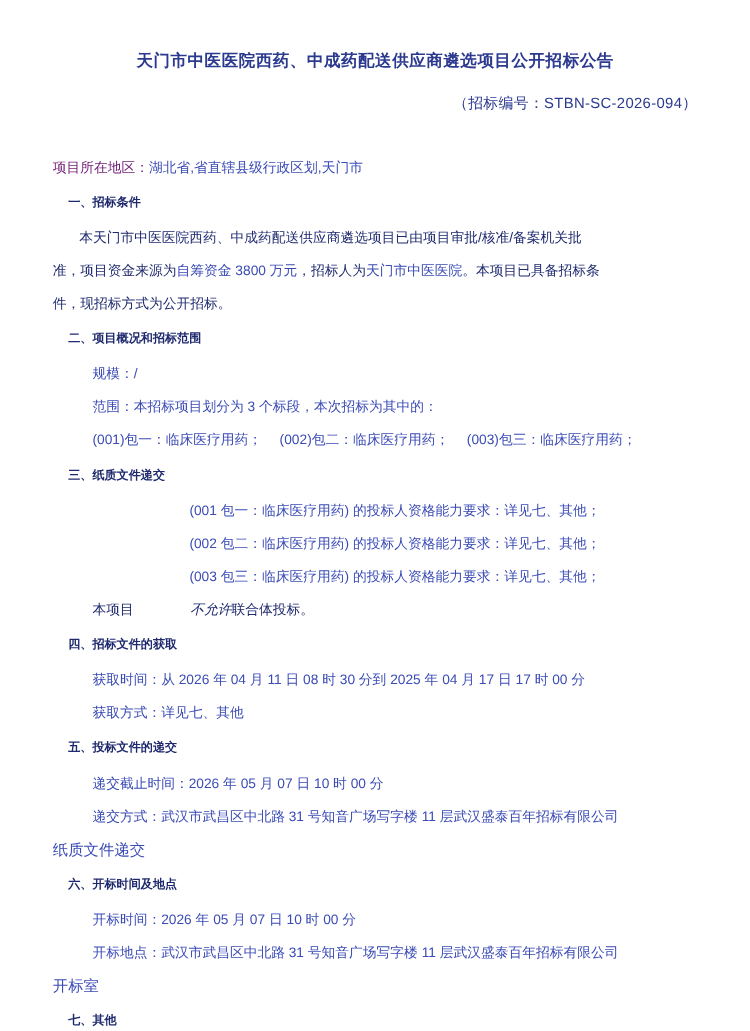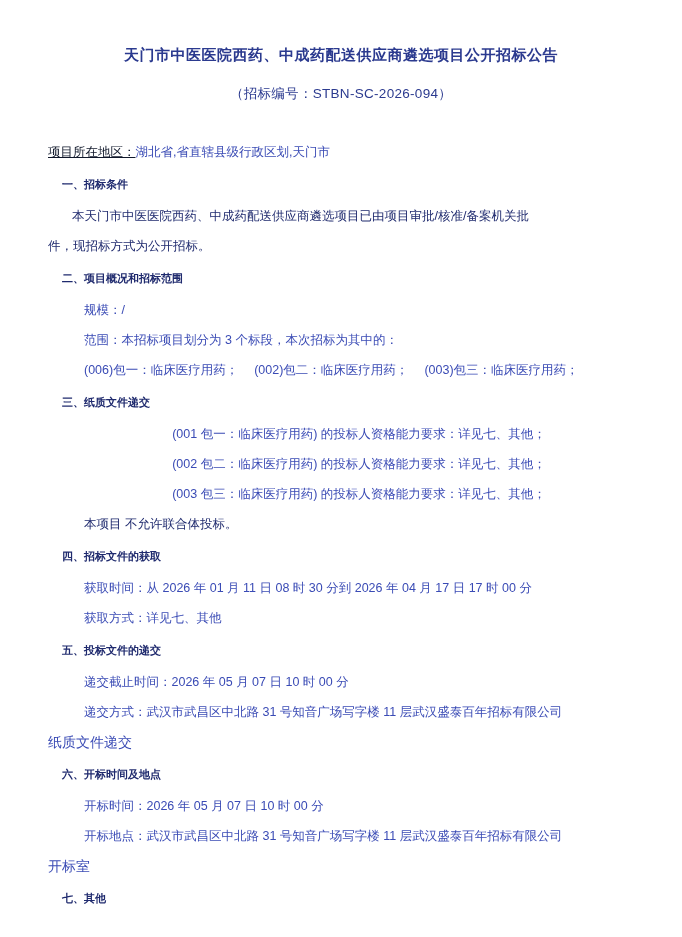--- a/index.html
+++ b/index.html
@@ -23,21 +23,21 @@
   }
   .doc-title {
     text-align: center;
     font-size: 15px;
     font-weight: bold;
     color: #2b3a8f;
     letter-spacing: 0.5px;
     margin-top: 10px;
   }
   .doc-subtitle {
-    text-align: center;
+    text-align: right;
     font-size: 13.5px;
     color: #2b3a8f;
     margin-top: 20px;
     letter-spacing: 0.3px;
   }
   .spacer-top {
     height: 34px;
   }
   .para {
     font-size: 12.5px;
@@ -53,28 +53,29 @@
   }
   .section-h {
     font-size: 11px;
     font-weight: bold;
     color: #1f2a6e;
     line-height: 34px;
     padding-left: 14px;
     margin: 0;
   }
   .label-dark {
-    color: #0f172a;
-    text-decoration: underline;
+    color: #701a75;
   }
   .blue {
     color: #3a4bb5;
     text-align: center;
   }
   .italic-strike {
+    font-style: italic;
+    margin-left: 48px;
   }
   .lead-text {
     color: #1f2a6e;
   }
   .pkg-row span {
     margin-right: 16px;
   }
   .wrap-line2 {
     padding-left: 0px;
     font-size: 14px;
@@ -91,44 +92,47 @@
   <div class="doc-subtitle">（招标编号：STBN-SC-2026-094）</div>
 
   <div class="spacer-top"></div>
 
   <div class="para">
     <span class="label-dark">项目所在地区：</span><span class="blue">湖北省,省直辖县级行政区划,天门市</span>
   </div>
 
   <div class="section-h">一、招标条件</div>
   <div class="para ind1 lead-text">本天门市中医医院西药、中成药配送供应商遴选项目已由项目审批/核准/备案机关批</div>
+  <div class="para lead-text">
+    <span>准，项目资金来源为</span><span class="blue">自筹资金 3800 万元</span><span>，招标人为</span><span class="blue">天门市中医医院</span><span>。本项目已具备招标条</span>
+  </div>
   <div class="para lead-text">件，现招标方式为公开招标。</div>
 
   <div class="section-h">二、项目概况和招标范围</div>
   <div class="para ind2">
     <span class="blue">规模：</span><span class="blue">/</span>
   </div>
   <div class="para ind2">
     <span class="blue">范围：</span><span class="blue">本招标项目划分为 3 个标段，本次招标为其中的：</span>
   </div>
   <div class="para ind2 pkg-row">
-    <span class="blue">(006)包一：临床医疗用药；</span><span class="blue">(002)包二：临床医疗用药；</span><span class="blue">(003)包三：临床医疗用药；</span>
+    <span class="blue">(001)包一：临床医疗用药；</span><span class="blue">(002)包二：临床医疗用药；</span><span class="blue">(003)包三：临床医疗用药；</span>
   </div>
 
   <div class="section-h">三、纸质文件递交</div>
   <div class="para ind2 blue">(001 包一：临床医疗用药) 的投标人资格能力要求：详见七、其他；</div>
   <div class="para ind2 blue">(002 包二：临床医疗用药) 的投标人资格能力要求：详见七、其他；</div>
   <div class="para ind2 blue">(003 包三：临床医疗用药) 的投标人资格能力要求：详见七、其他；</div>
   <div class="para ind2 lead-text">
     <span>本项目 </span><span class="italic-strike">不允许</span><span>联合体投标。</span>
   </div>
 
   <div class="section-h">四、招标文件的获取</div>
   <div class="para ind2">
-    <span class="blue">获取时间：</span><span class="blue">从 2026 年 01 月 11 日  08 时 30 分到 2026 年 04 月 17 日  17 时 00 分</span>
+    <span class="blue">获取时间：</span><span class="blue">从 2026 年 04 月 11 日  08 时 30 分到 2025 年 04 月 17 日  17 时 00 分</span>
   </div>
   <div class="para ind2">
     <span class="blue">获取方式：</span><span class="blue">详见七、其他</span>
   </div>
 
   <div class="section-h">五、投标文件的递交</div>
   <div class="para ind2">
     <span class="blue">递交截止时间：</span><span class="blue">2026 年 05 月 07 日  10 时 00 分</span>
   </div>
   <div class="para ind2">

